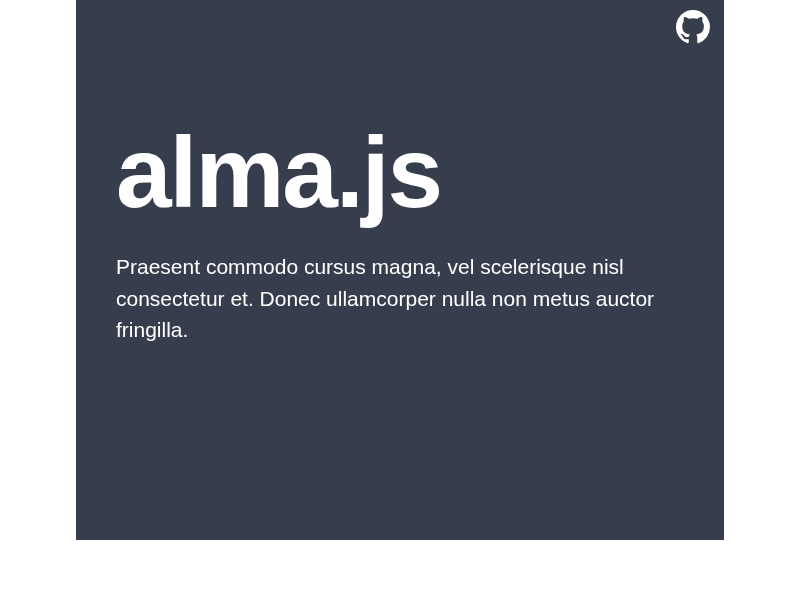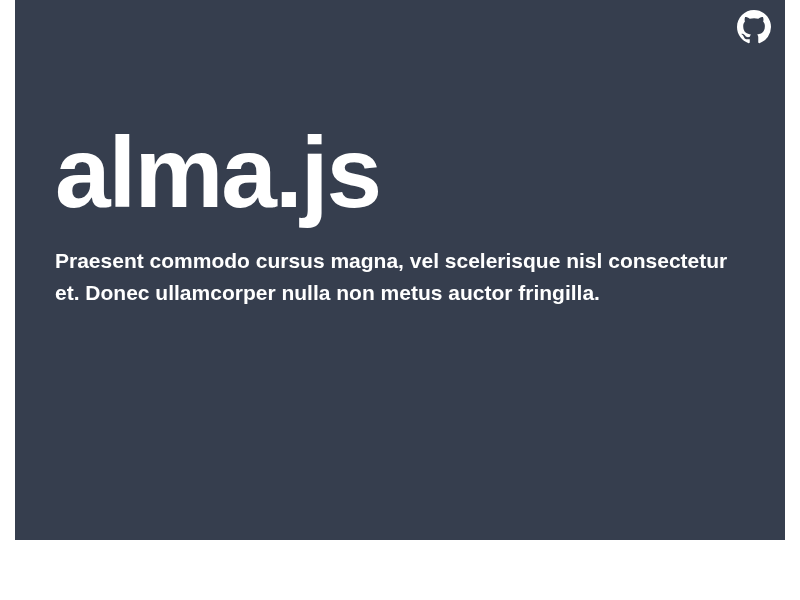--- a/index.html
+++ b/index.html
@@ -9,21 +9,21 @@
     }
     body {
       width: 800px;
       height: 600px;
       font-family: "Helvetica Neue", Helvetica, Arial, sans-serif;
       background: #ffffff;
     }
     .hero {
       background: #363e4e;
       color: #ffffff;
-      width: 770px;
+      width: 648px;
       margin: 0 auto;
       height: 540px;
       position: relative;
       padding: 50px 40px;
     }
     .github-link {
       position: absolute;
       top: 12px;
       right: 14px;
       width: 34px;
@@ -40,22 +40,22 @@
     .title {
       font-size: 100px;
       font-weight: bold;
       line-height: 1.05;
       margin-top: 70px;
       letter-spacing: -2px;
     }
     .subtitle {
       font-size: 21px;
       line-height: 1.5;
-      margin-top: 20px;
-      font-weight: 700;
+      margin-top: 26px;
+      font-weight: 400;
     }
   </style>
 </head>
 <body>
 
 <div class="hero">
   <a class="github-link">
     <span>
       <svg viewBox="0 0 16 16" aria-hidden="true">
         <path d="M8 0C3.58 0 0 3.58 0 8c0 3.54 2.29 6.53 5.47 7.59.4.07.55-.17.55-.38 0-.19-.01-.82-.01-1.49-2.01.37-2.53-.49-2.69-.94-.09-.23-.48-.94-.82-1.13-.28-.15-.68-.52-.01-.53.63-.01 1.08.58 1.23.82.72 1.21 1.87.87 2.33.66.07-.52.28-.87.51-1.07-1.78-.2-3.64-.89-3.64-3.95 0-.87.31-1.59.82-2.15-.08-.2-.36-1.02.08-2.12 0 0 .67-.21 2.2.82.64-.18 1.32-.27 2-.27.68 0 1.36.09 2 .27 1.53-1.04 2.2-.82 2.2-.82.44 1.1.16 1.92.08 2.12.51.56.82 1.27.82 2.15 0 3.07-1.87 3.75-3.65 3.95.29.25.54.73.54 1.48 0 1.07-.01 1.93-.01 2.2 0 .21.15.46.55.38A8.013 8.013 0 0016 8c0-4.42-3.58-8-8-8z"></path>

